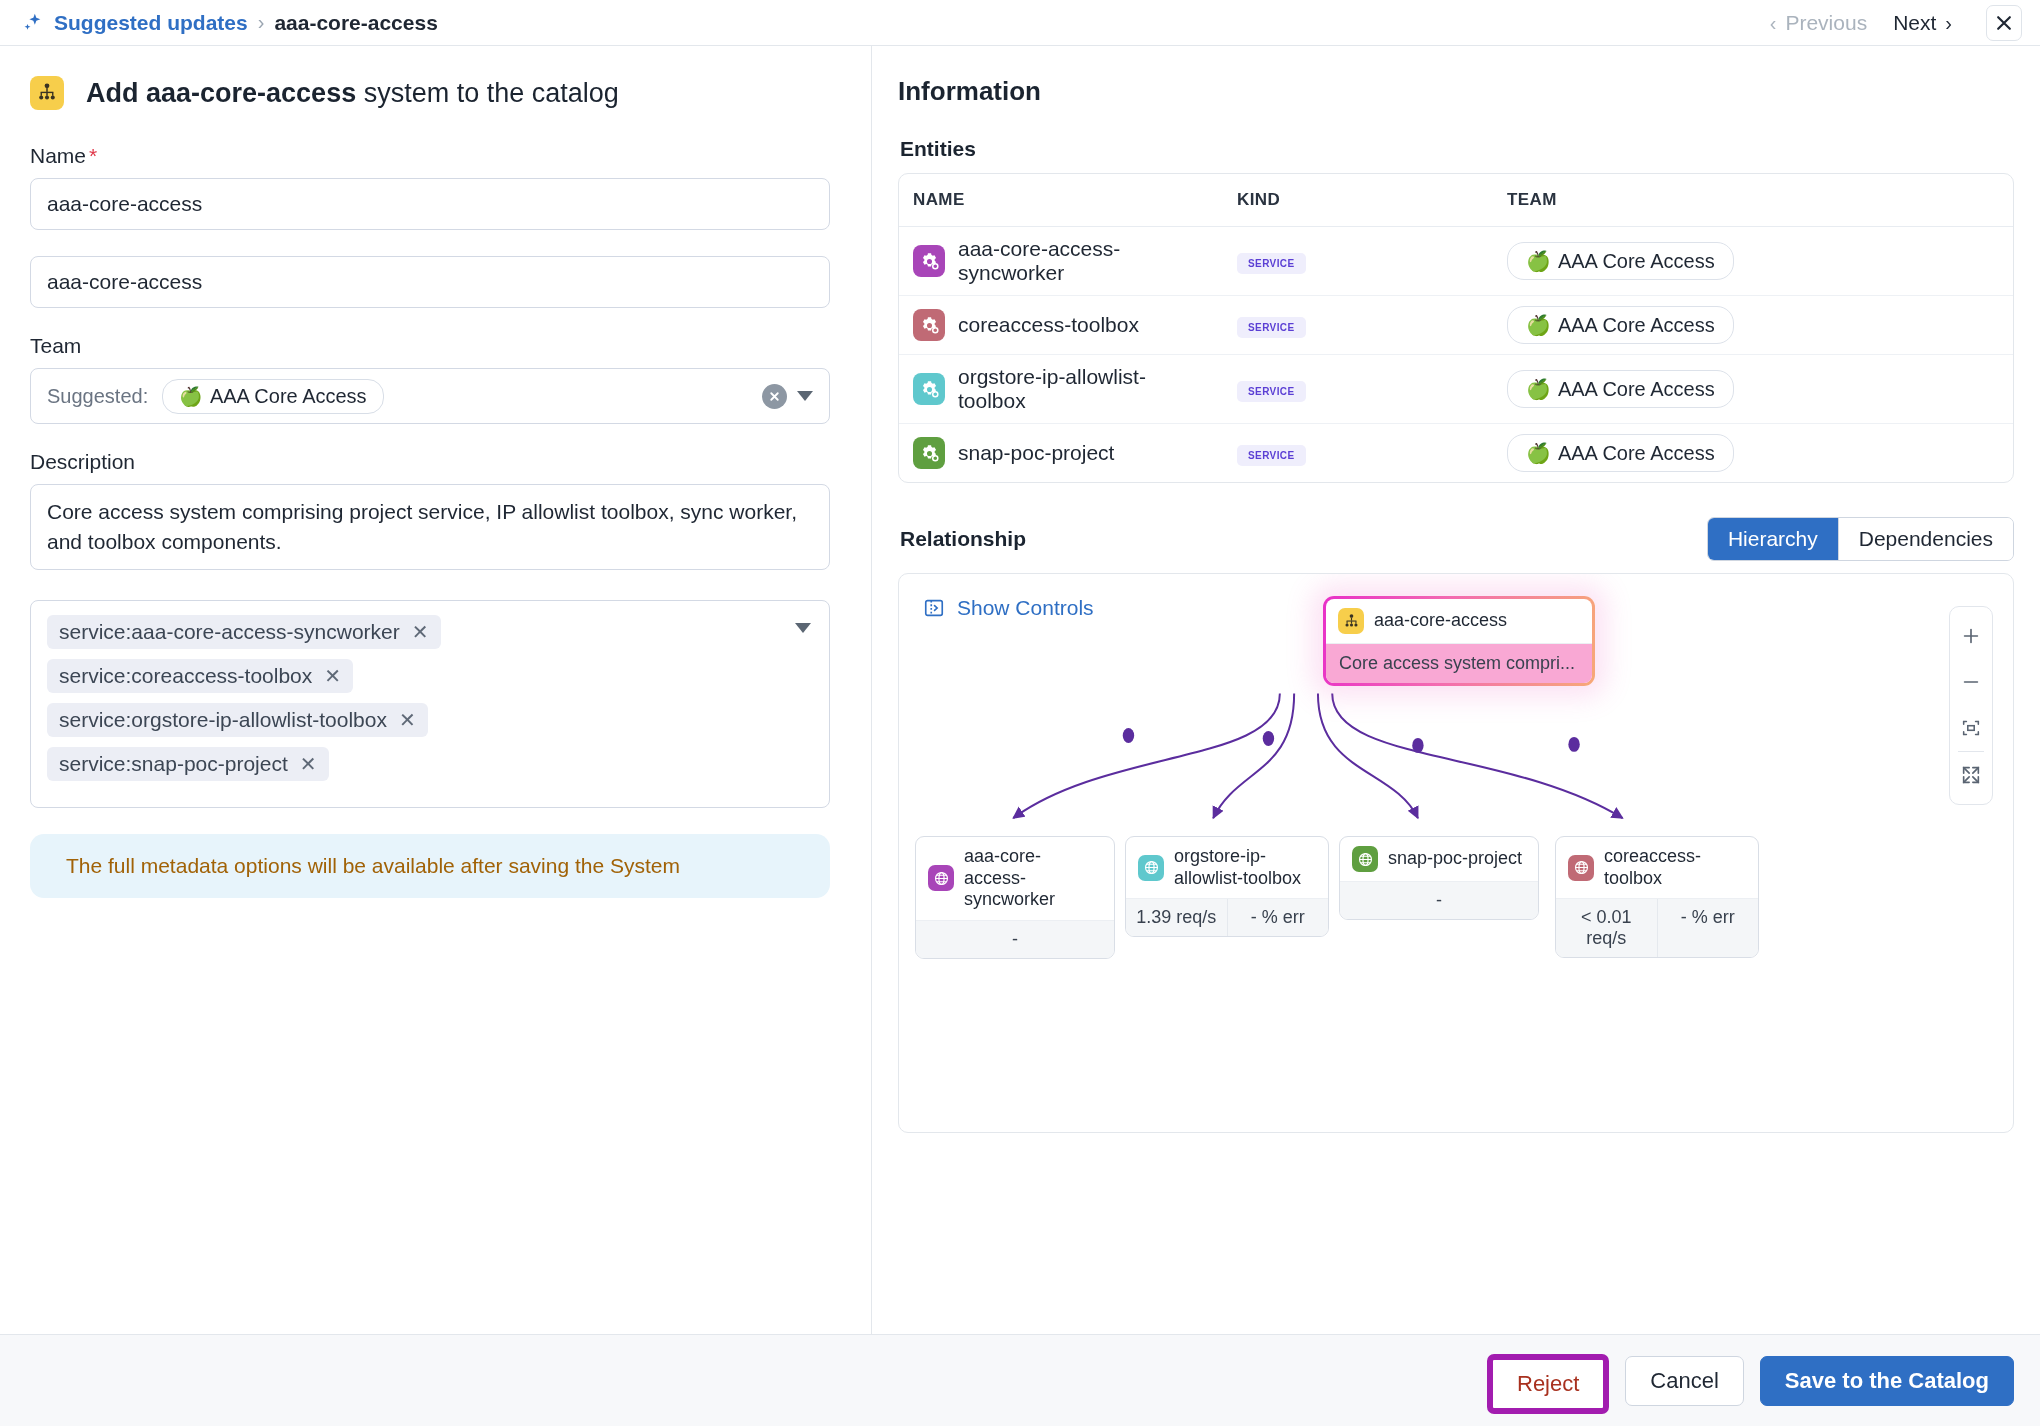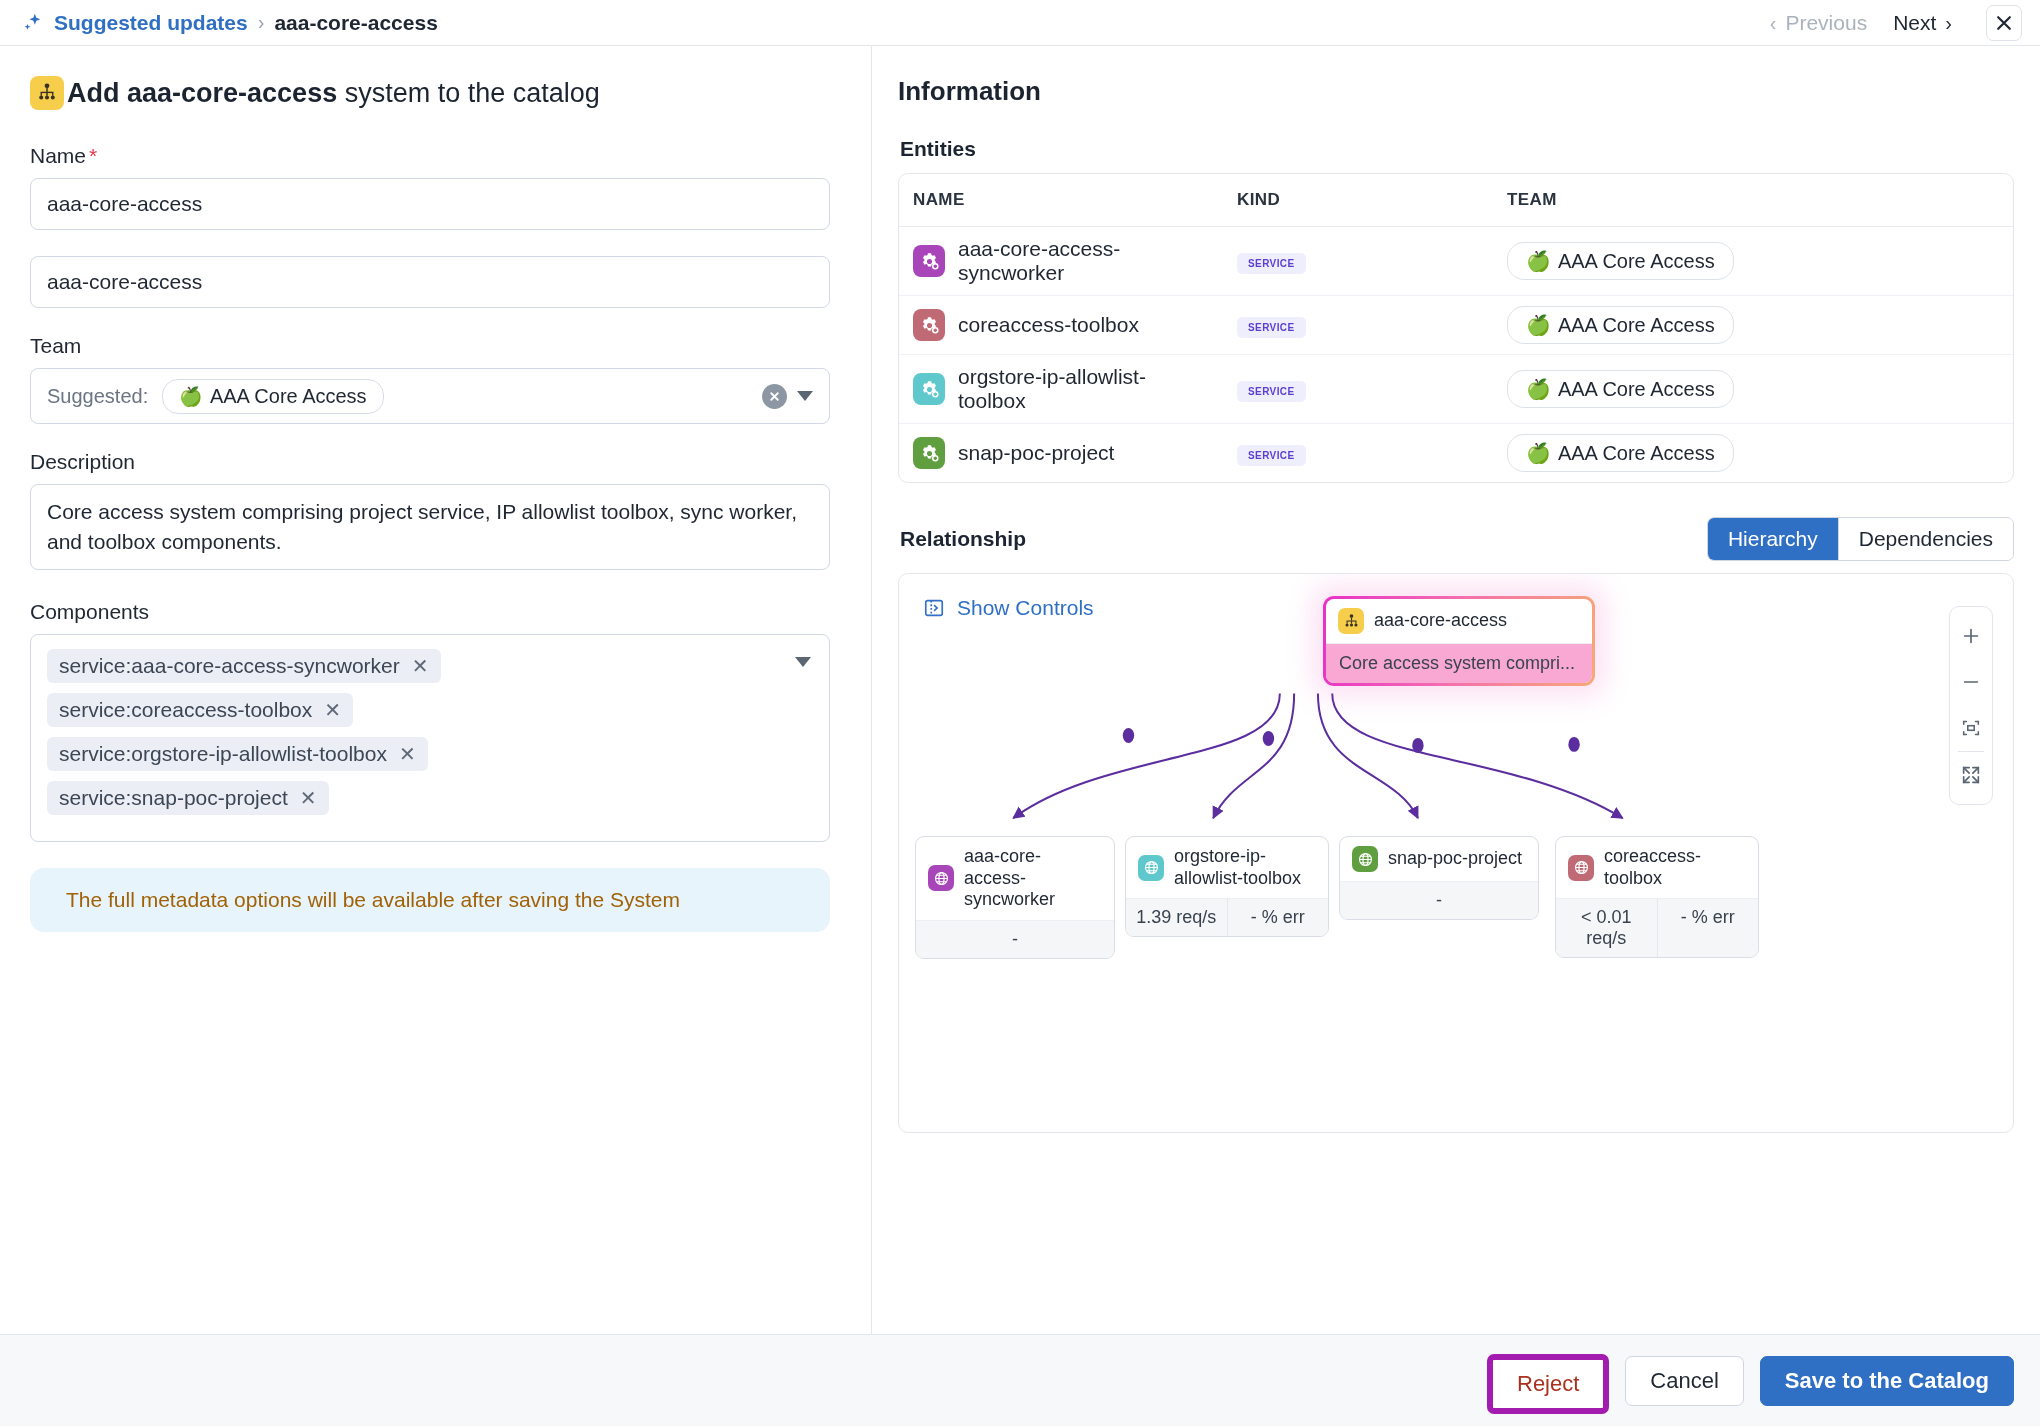--- a/index.html
+++ b/index.html
@@ -48,21 +48,21 @@
     padding:30px 36px 0 30px;
     overflow:hidden;
   }
   #right {
     flex:1; padding:30px 26px 0 26px;
     background:#fff;
   }
 
   
   .form-title {
-    display:flex; align-items:center; gap:3px;
+    display:flex; align-items:center; gap:22px;
     font-size:27px; margin-bottom:34px; color:#1b2430;
   }
   .sys-badge {
     width:34px; height:34px; border-radius:8px; background:#f7ce4b;
     display:flex; align-items:center; justify-content:center; flex:0 0 auto;
   }
   .sys-badge svg { width:22px; height:22px; }
   .t-bold { font-weight:700; }
   .t-norm { font-weight:400; }
 
@@ -307,21 +307,20 @@
         </span>
       </div>
     </div>
 
     <div class="field">
       <label class="flabel">Description</label>
       <textarea class="txtarea" style="">Core access system comprising project service, IP allowlist toolbox, sync worker, and toolbox components.</textarea>
     </div>
 
     <div class="field">
-      <label class="flabel">Components</label>
       <div class="chipbox">
         <span class="chipbox-caret"></span>
         <div class="chiprow">
           <span class="chip">
             <span>service:aaa-core-access-syncworker</span>
             <span class="chip-x">✕</span>
           </span>
         </div>
         <div class="chiprow">
           <span class="chip">

